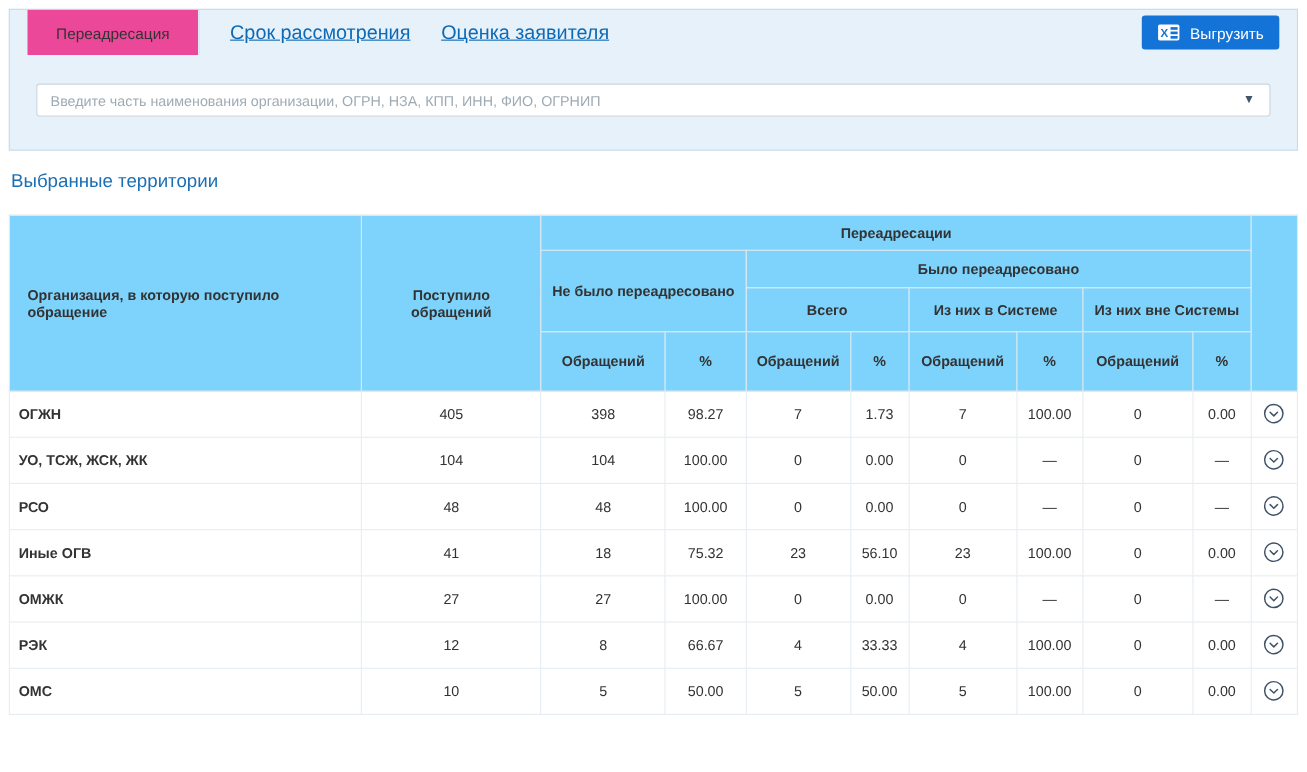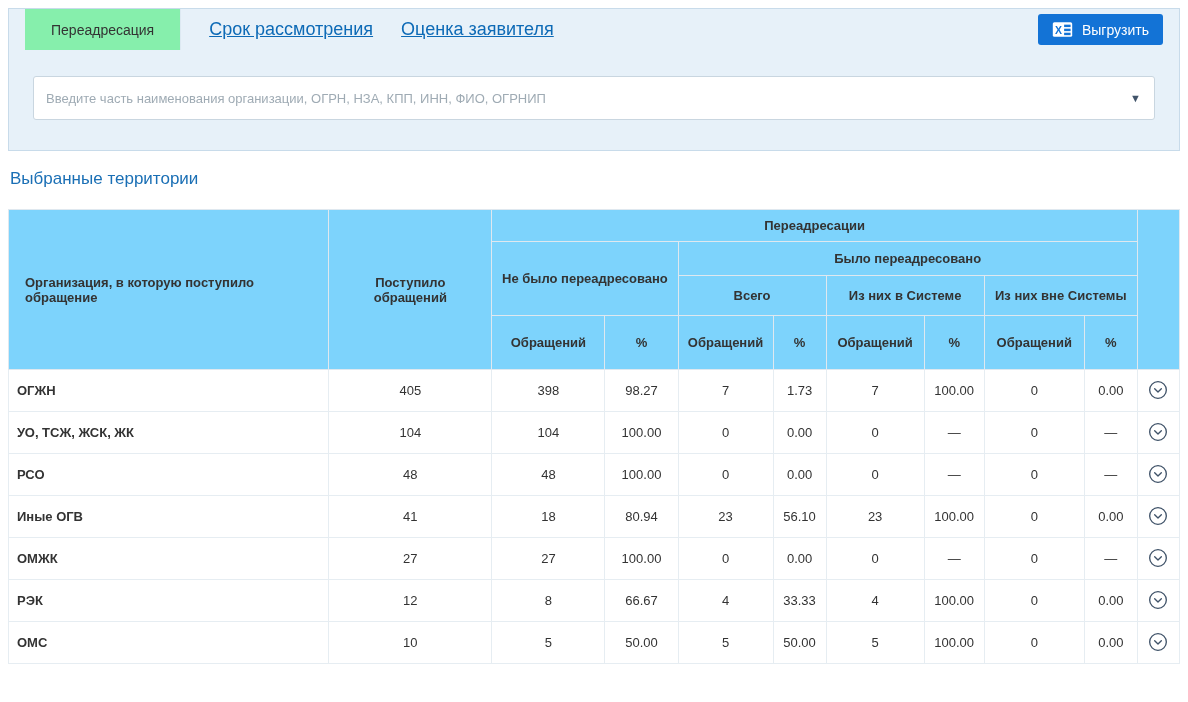--- a/index.html
+++ b/index.html
@@ -11,21 +11,21 @@
   }
   .page { padding:8px; }
 
   
   .panel {
     background:#e7f1f9;
     border:1px solid #c8dbea;
   }
   .tabs-row { display:flex; align-items:center; height:41px; }
   .tab-active {
-    background:#86efac; height:100%;
+    background:#ec4899; height:100%;
     display:flex; align-items:center;
     padding:0 26px; margin-left:16px;
     font-size:14px; color:#333; cursor:default;
     border-right:1px solid #dde9f2;
   }
   .tab-link {
     margin-left:28px; font-size:18px;
     color:#0d6ab6; text-decoration:underline; cursor:pointer;
     white-space:nowrap;
   }
@@ -34,21 +34,21 @@
     background:#1373d6; color:#fff;
     border:none; border-radius:3px;
     height:31px; padding:0 14px;
     display:flex; align-items:center; gap:9px;
     font-size:14px; font-family:inherit; cursor:pointer;
   }
   .search-row { padding:26px 24px 30px; }
   .search-box {
     position:relative; background:#fff;
     border:1px solid #c9d6e0; border-radius:3px;
-    height:44px; display:flex; align-items:center;
+    height:30px; display:flex; align-items:center;
   }
   .search-box input {
     flex:1; border:none; outline:none; background:transparent;
     padding:0 12px; font-size:13px; color:#333;
     font-family:inherit;
   }
   .search-box input::placeholder { color:#9fabb4; }
   .caret {
     padding:0 13px; color:#41546a; font-size:11px;
     cursor:pointer; user-select:none;
@@ -227,21 +227,21 @@
             <polyline points="8,10.5 12,14.5 16,10.5" fill="none" stroke="#3f5268" stroke-width="1.6" stroke-linecap="round" stroke-linejoin="round"></polyline>
           </svg>
         </span>
       </button>
     </td>
   </tr>
           <tr>
     <td class="org">Иные ОГВ</td>
     <td>41</td>
     <td>18</td>
-    <td>80.94</td>
+    <td>75.32</td>
     <td>23</td>
     <td>56.10</td>
     <td>23</td>
     <td>100.00</td>
     <td>0</td>
     <td>0.00</td>
     <td class="expand">
       <button class="expand-btn">
         <span style="display:inline-flex;">
           <svg width="20" height="20" viewBox="0 0 24 24" aria-hidden="true">

